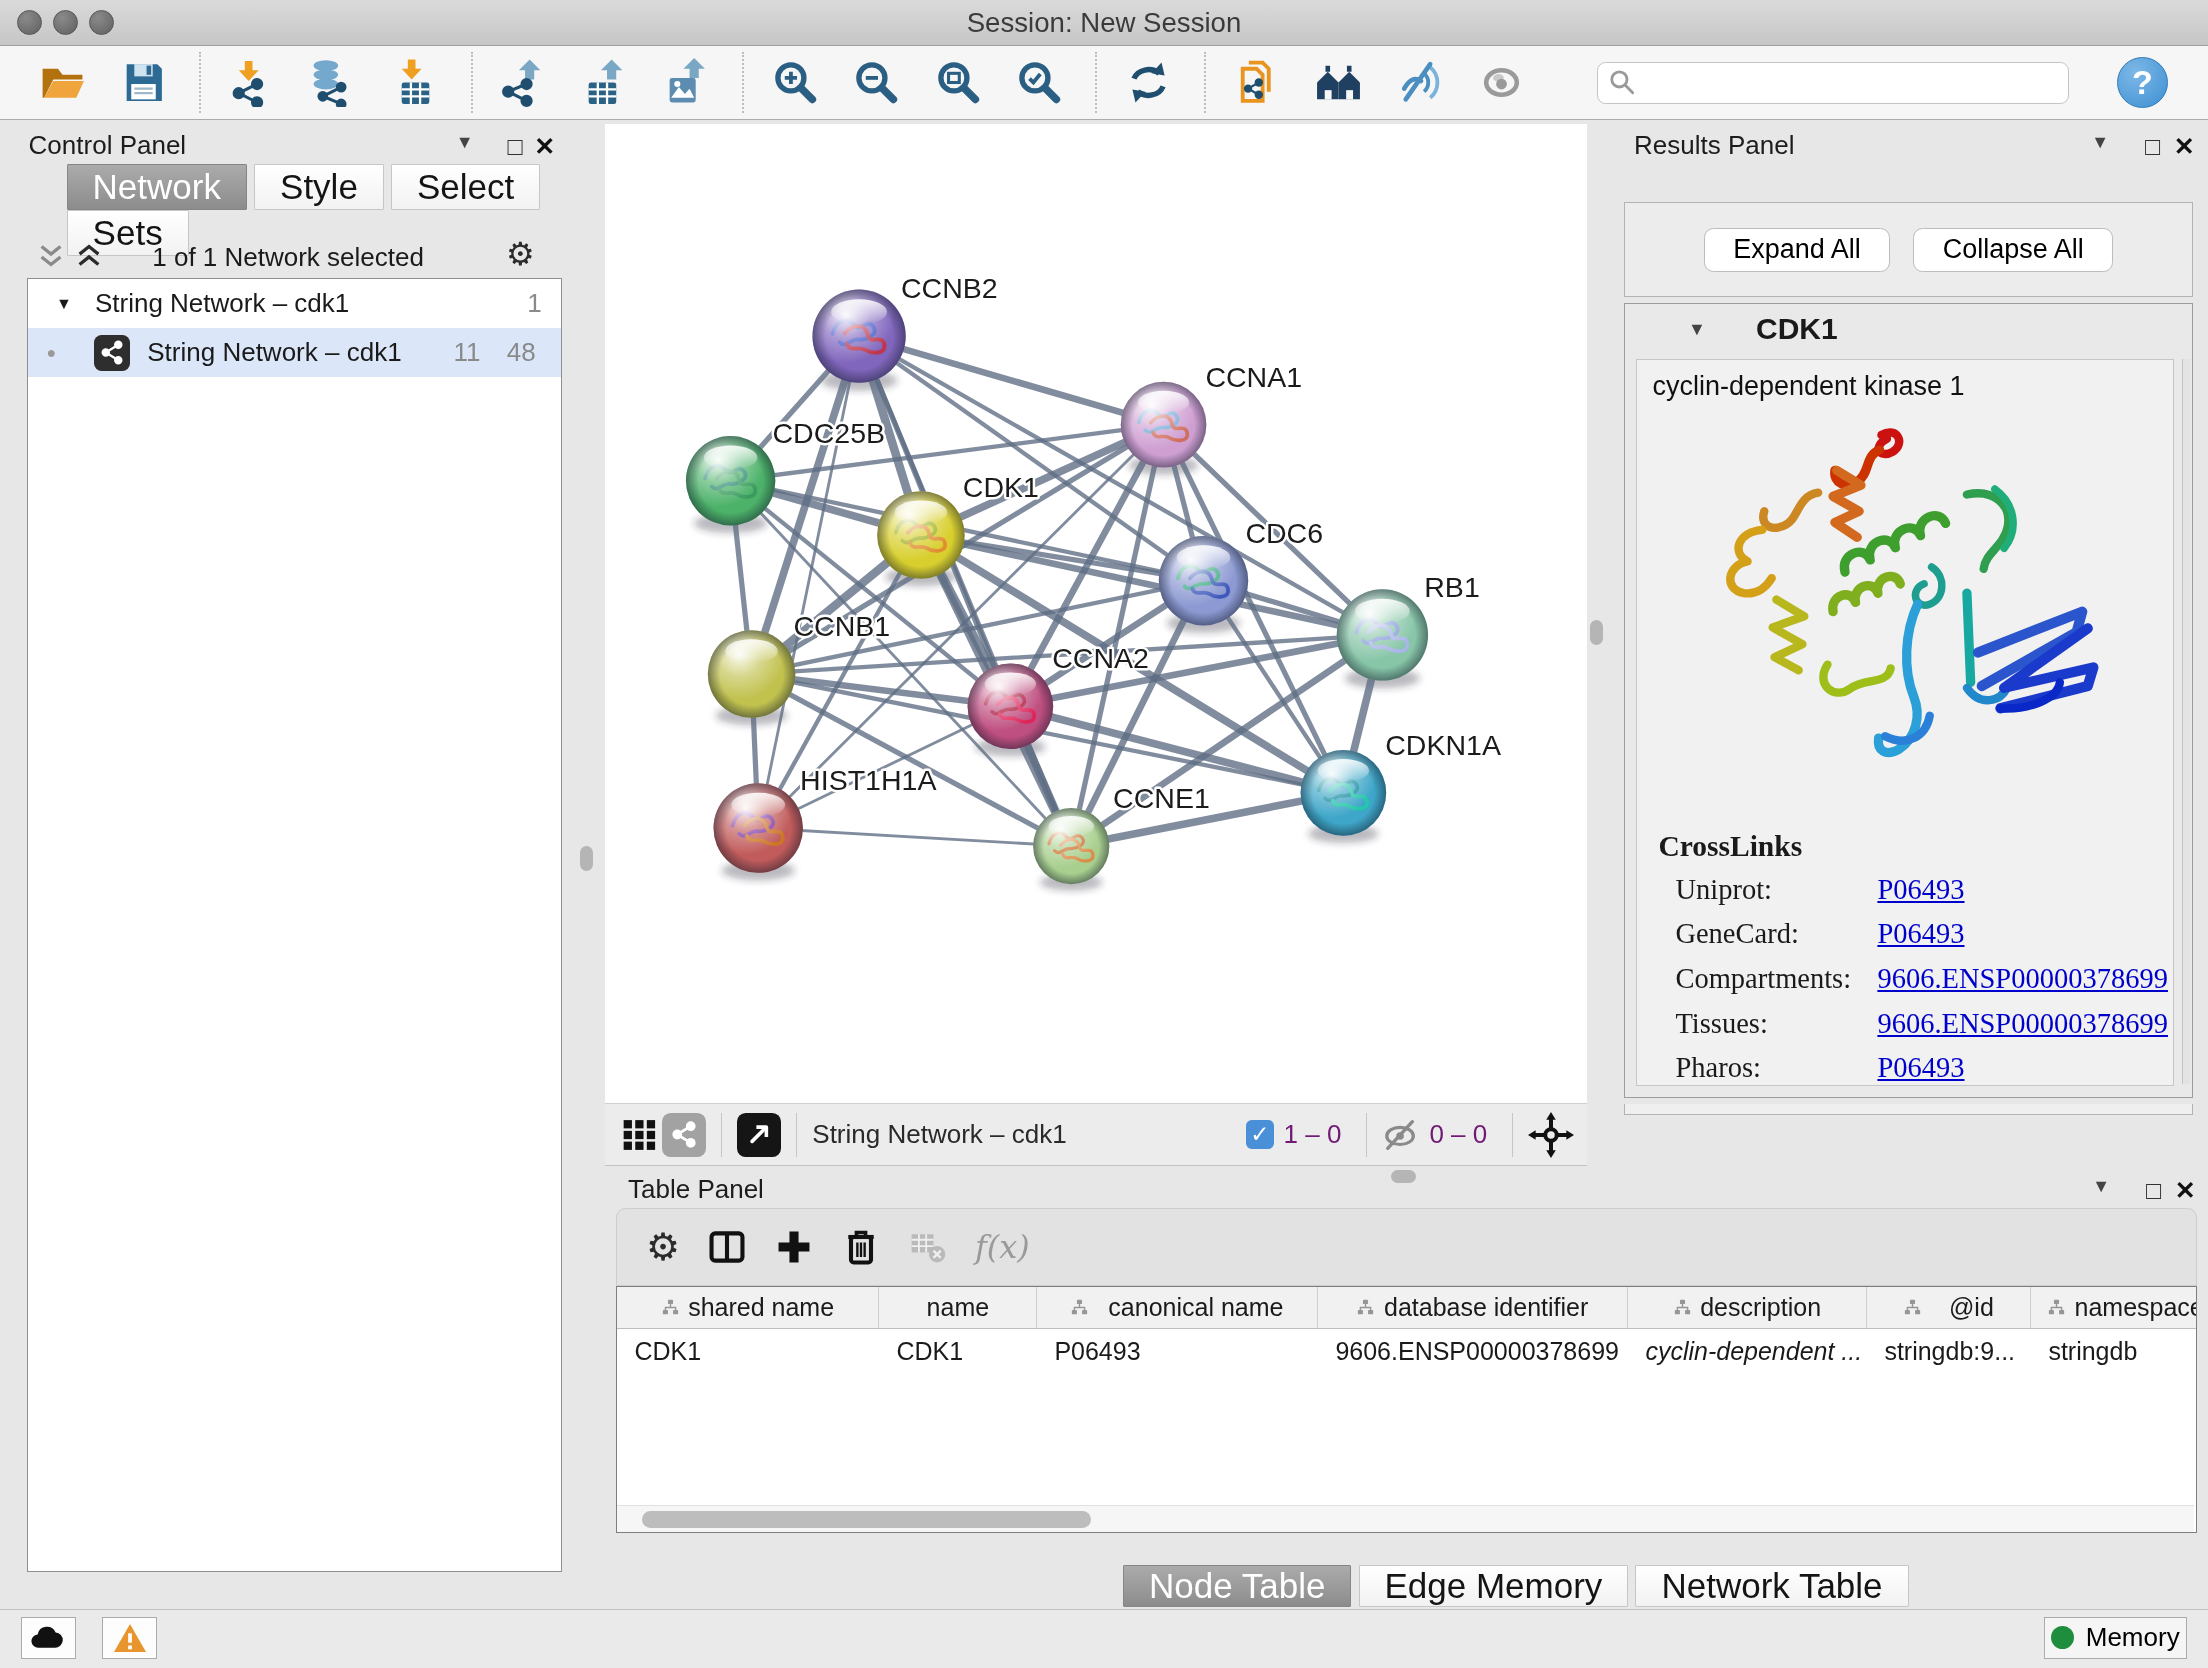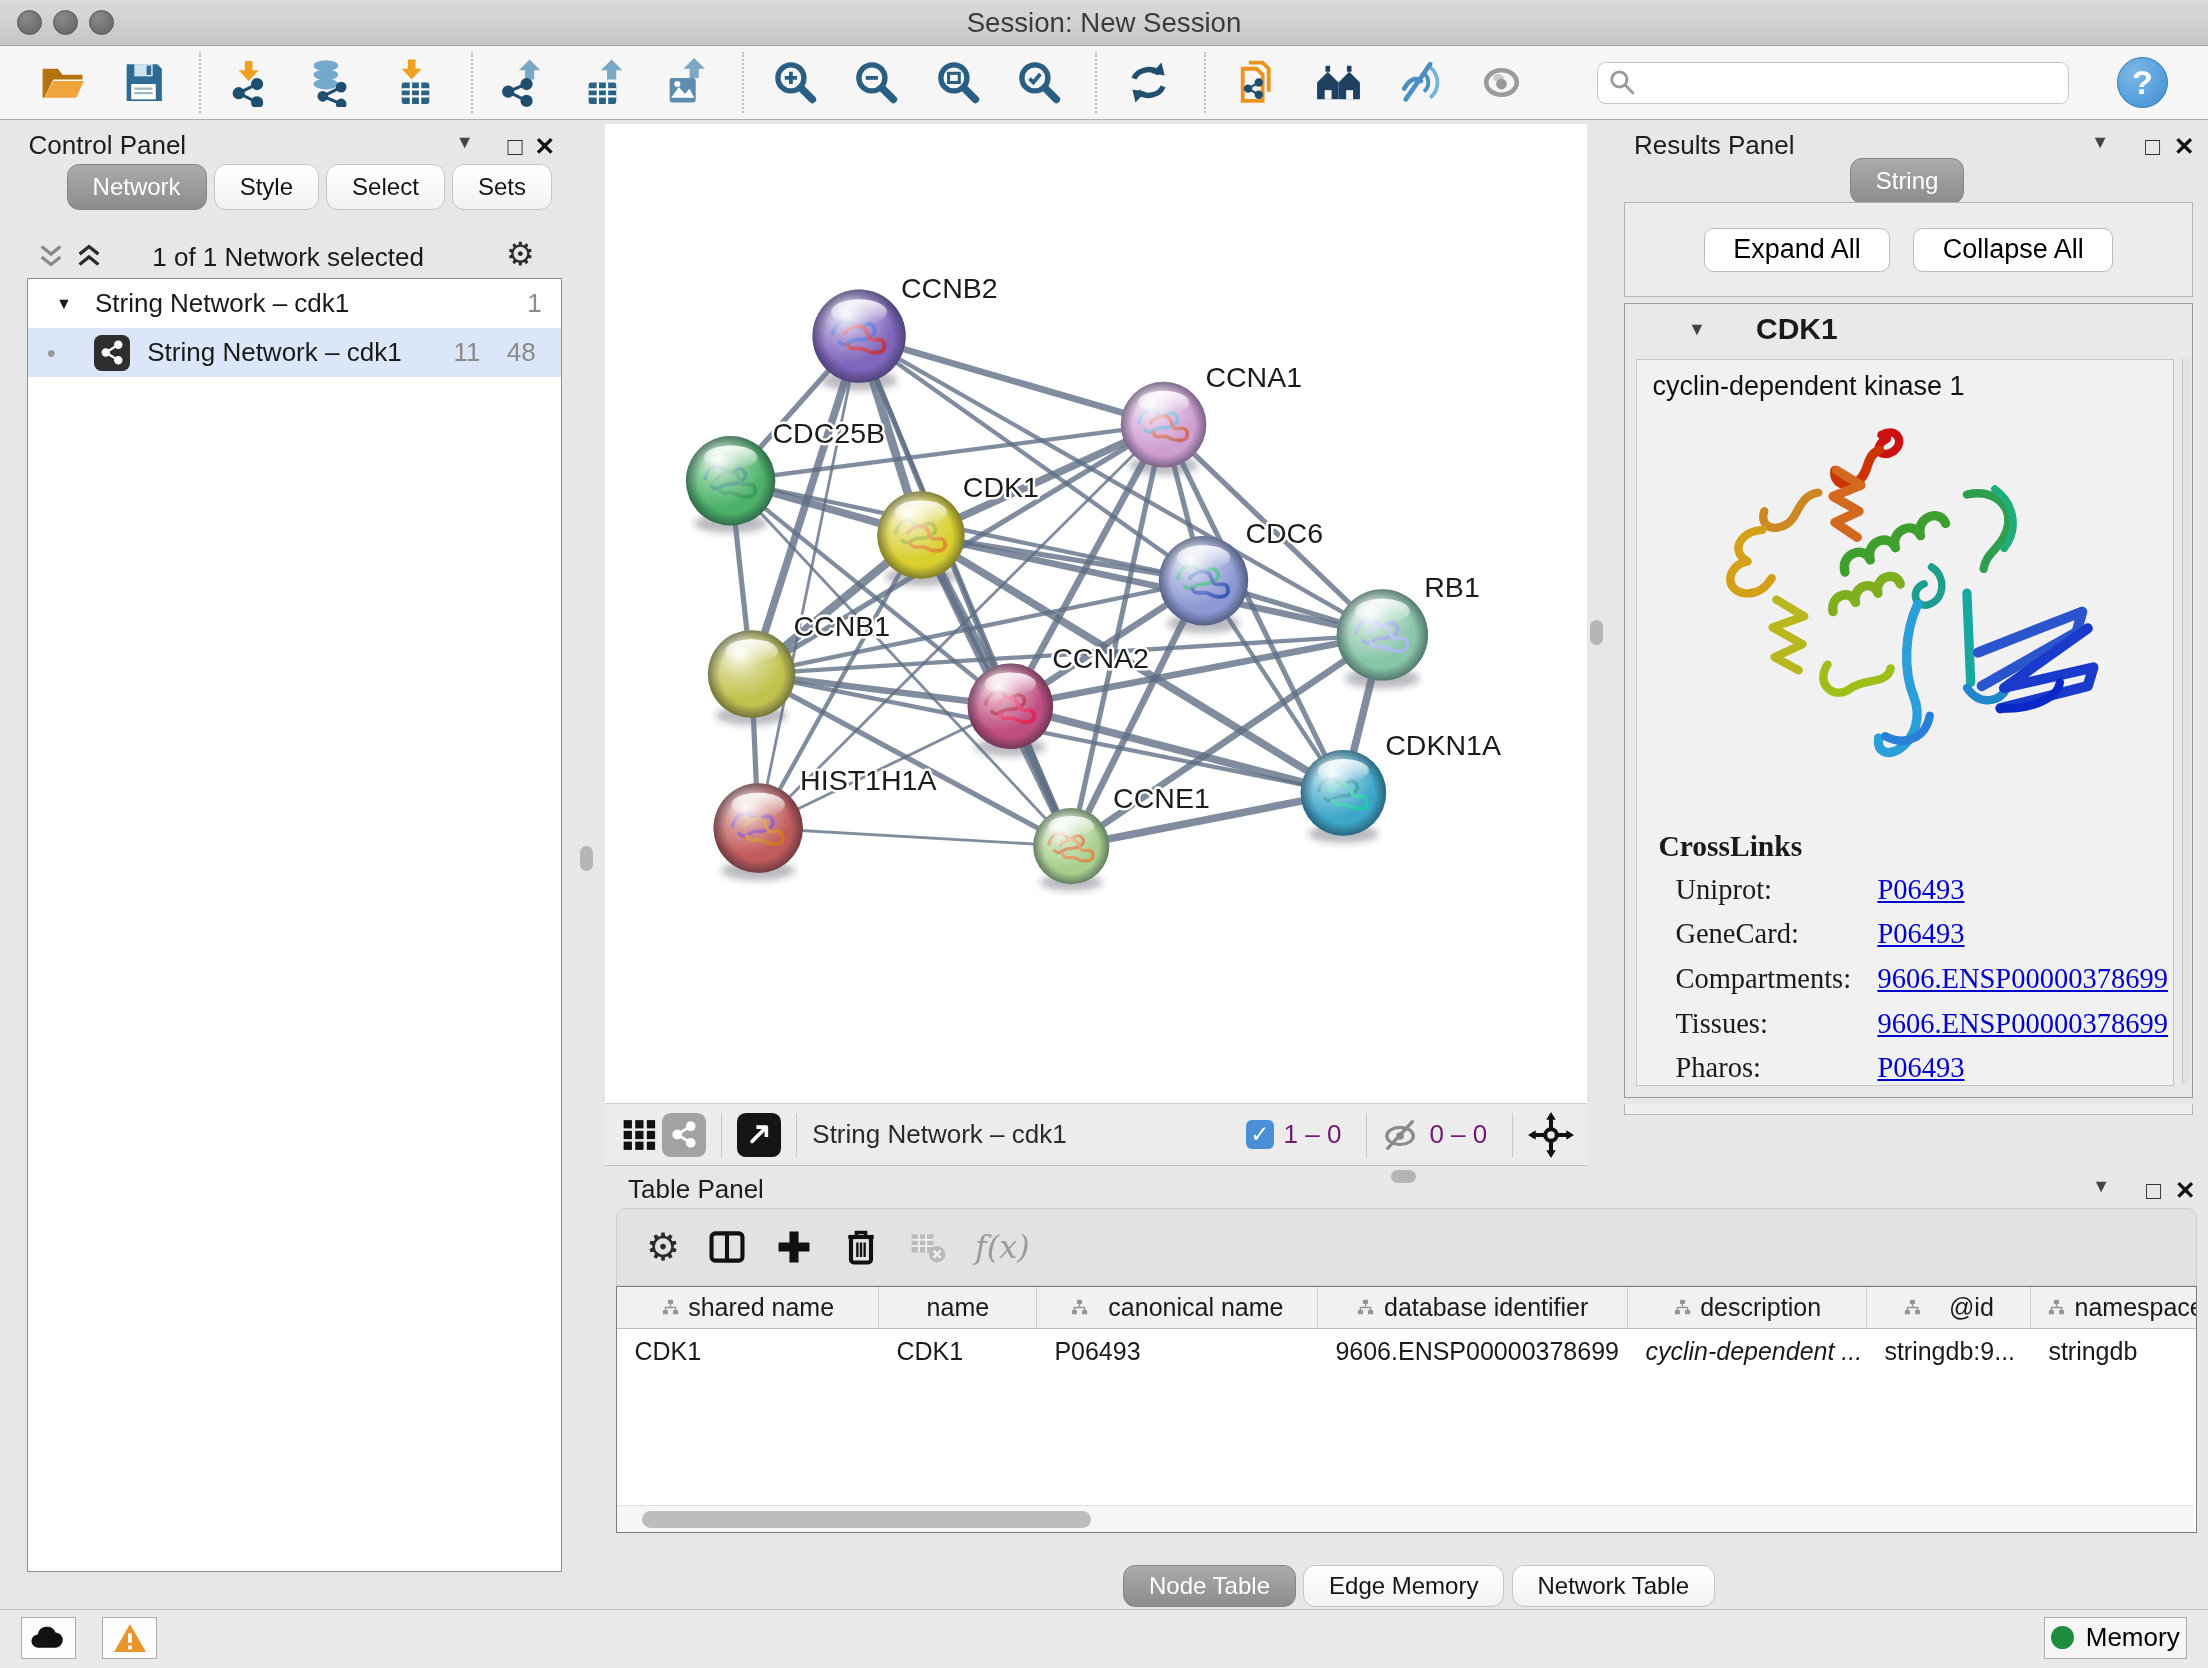--- a/index.html
+++ b/index.html
@@ -23,22 +23,22 @@
     border-radius:8.6px;display:flex;align-items:center;padding:0 9.5px}
   .searchbox input{border:none;outline:none;flex:1;font-size:25px;font-family:"Liberation Sans",sans-serif;background:transparent}
   .helpbtn{width:51px;height:51px;border-radius:50%;border:1px solid #2e7ab5;margin:0 40px 0 48px;
     background:radial-gradient(circle at 35% 30%,#7db8e8,#3d8fd1);color:#fff;font-size:34px;font-weight:bold;
     display:flex;align-items:center;justify-content:center;cursor:pointer}
   
   .phead{font-size:26px;color:#1c1c1c}
   .pctl{position:absolute;top:7.6px;font-size:21px;color:#333;cursor:pointer}
   .tri{font-size:18px;color:#444}
   .tab{display:inline-flex;align-items:center;justify-content:center;height:46px;padding:0 25px;
-    background:linear-gradient(#ffffff,#f2f2f2);border:1px solid #c6c6c6;border-radius:12px;
-    font-size:24px;color:#141414;margin-right:2.9px;cursor:pointer}
+    background:linear-gradient(#ffffff,#f2f2f2);border:1px solid #c6c6c6;border-radius:1px;
+    font-size:35px;color:#141414;margin-right:2.9px;cursor:pointer}
   .tab.sel{background:linear-gradient(#ababab,#8c8c8c);color:#fff;border-color:#868686}
   
   .cpanel{position:absolute;left:7.6px;top:124px;width:561px;height:1476px;background:#e7e7e7}
   .cp-tabs{position:absolute;left:59px;top:40px}
   .cp-toolrow{position:absolute;left:0;top:114px;width:561px;height:38px}
   .chev{position:absolute;top:1.9px;width:32px;height:32px}
   .cp-status{position:absolute;left:0;right:0;text-align:center;top:3.8px;font-size:26px}
   .gear{font-size:32px;color:#2b2b2b;line-height:32px}
   .cp-tree{position:absolute;left:19px;top:154px;width:535px;height:1294px;background:#fff;border:1.9px solid #8f8f8f}
   .treerow{position:relative;height:49px;display:flex;align-items:center;font-size:26px}
@@ -558,21 +558,20 @@
     <circle cx="24" cy="24" r="6" fill="#ececec"></circle>
       </g>
     </svg>
 </div>
 
 <div class="rpanel">
   <span class="phead" style="position:absolute;left:25px;top:5.7px">Results Panel</span>
   <span class="pctl tri" style="right:99px">▼</span>
   <span class="pctl" style="right:48px;font-size:25px">□</span>
   <span class="pctl" style="right:13.3px;font-weight:bold;font-size:25px;color:#111">✕</span>
-  <div class="rp-tabwrap"><span class="tab sel">String</span></div>
   <div class="rp-box1">
     <button class="rp-btn">Expand All</button>
     <button class="rp-btn">Collapse All</button>
   </div>
   <div class="rp-box2">
     <div class="rp-entryhead">
       <span class="tri" style="position:absolute;left:63px;top:15px">▼</span>
       <span style="position:absolute;left:131px;top:7.6px;font-size:30px;font-weight:bold">CDK1</span>
     </div>
     <div class="rp-inner">

